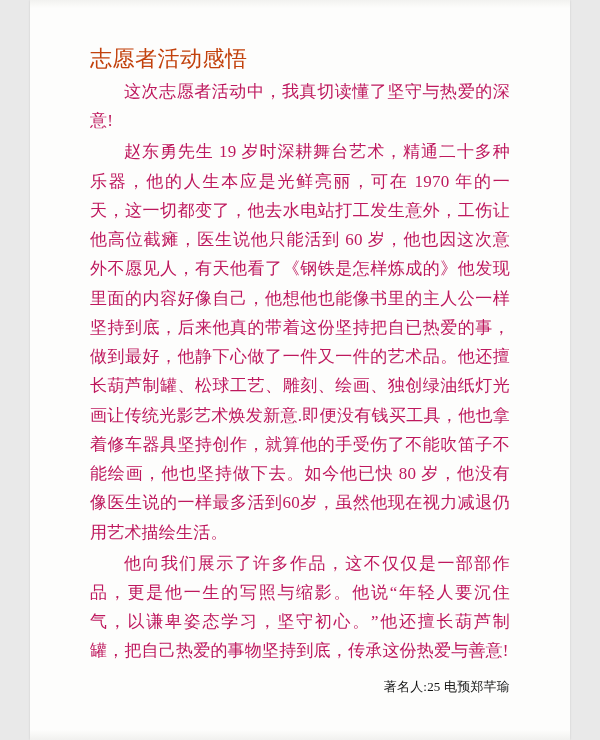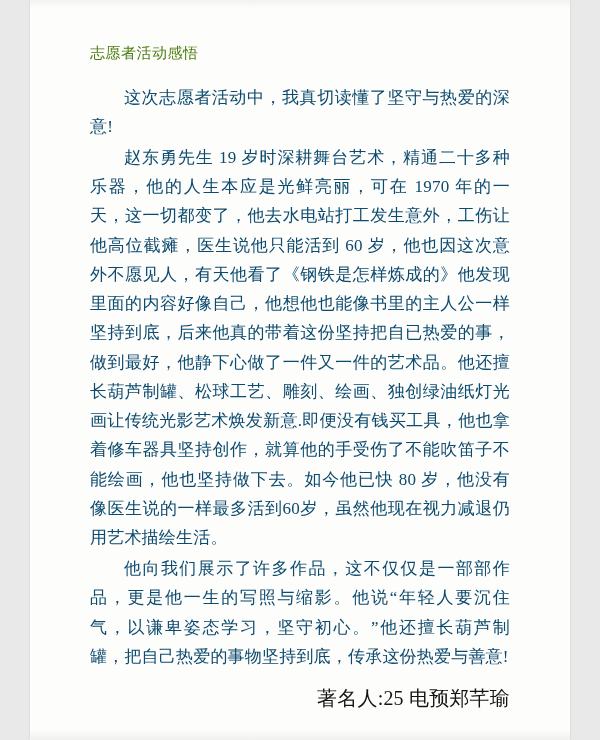--- a/index.html
+++ b/index.html
@@ -22,38 +22,38 @@
     background: #fdfdfc;
     box-shadow: 0 0 2px rgba(0,0,0,0.12);
   }
   .doc-body {
     position: absolute;
     left: 60px;
     top: 42px;
     width: 420px;
   }
   .doc-title {
-    font-size: 15px;
-    color: #4d7c0f;
+    font-size: 22px;
+    color: #c2410c;
     letter-spacing: 0.5px;
     line-height: 1.5;
-    margin-bottom: 18px;
+    margin-bottom: 2px;
   }
   .para {
     font-size: 17px;
-    color: #0c4a6e;
+    color: #be185d;
     line-height: 1.72;
     text-align: justify;
     text-justify: inter-ideograph;
     text-indent: 2em;
     margin: 0 0 2px 0;
     letter-spacing: 0.2px;
   }
   .signature {
-    font-size: 20px;
+    font-size: 13px;
     color: #141414;
     line-height: 1.72;
     text-align: right;
     margin-top: 10px;
     letter-spacing: 0.2px;
   }
   .edge-left, .edge-right {
     position: absolute;
     top: 0;
     width: 30px;

